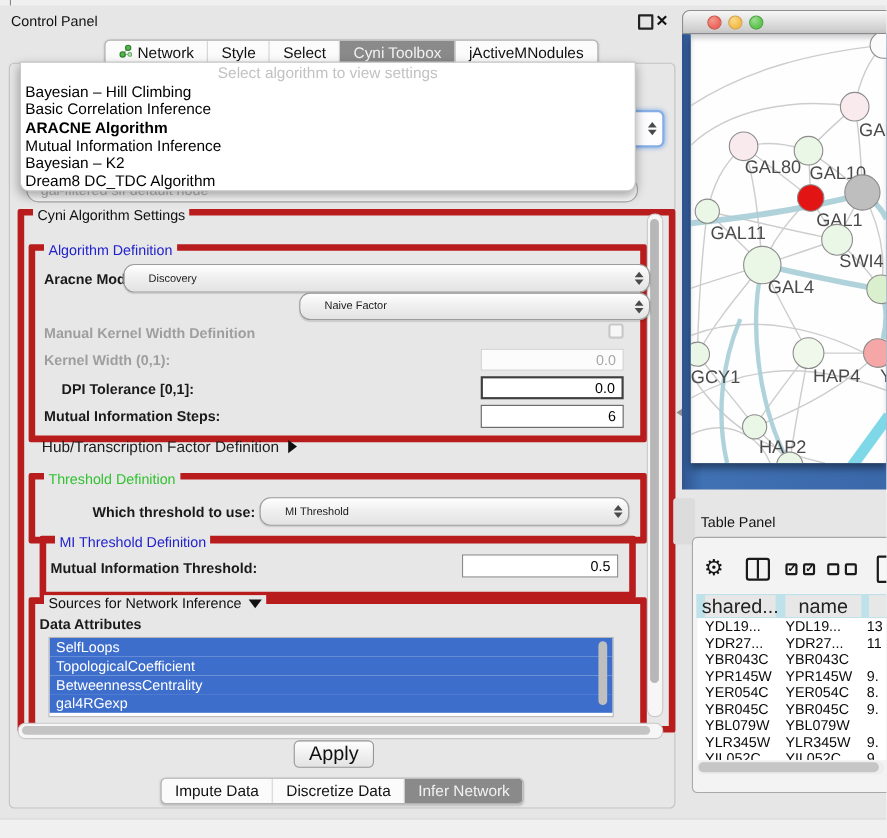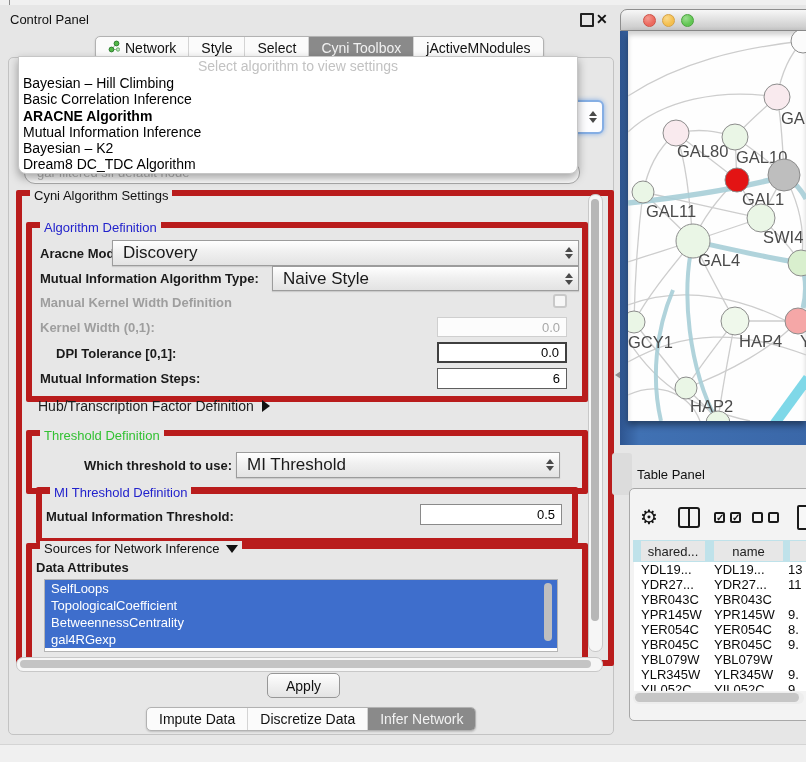--- a/index.html
+++ b/index.html
@@ -23,56 +23,56 @@
   .popup-ph{font-size:14px;color:#C2C2C2;text-align:center;line-height:18px;}
   .popup-item{height:16.3px;line-height:16.3px;font-size:14px;padding-left:4px;white-space:nowrap;color:#000;}
   .popup-item.bold{font-weight:bold;}
   
   .groupbox{border:6px solid #b91c1c;border-radius:2px;}
   .grouptitle{position:absolute;top:-8px;left:8px;background:#E7E7E7;padding:0 4px;
               font-size:13px;line-height:15px;white-space:nowrap;}
   .flabel{font-size:13px;font-weight:bold;white-space:nowrap;}
   .flabel.disabled{color:#9E9E9E;}
   .combo{background:linear-gradient(#FFFFFF,#F0F0F0 45%,#E3E3E3);border:1px solid #9C9C9C;
-         border-radius:0;font-size:17px;display:flex;align-items:center;padding-left:10px;
+         border-radius:10px;font-size:10px;display:flex;align-items:center;padding-left:22px;
          box-shadow:0 1px 1px rgba(0,0,0,.12);}
   .arrows{position:absolute;right:5px;top:50%;transform:translateY(-50%);
           display:flex;flex-direction:column;align-items:center;gap:2px;}
   .arr-up{width:0;height:0;border-left:4px solid transparent;border-right:4px solid transparent;
           border-bottom:5px solid #4A4A4A;}
   .arr-dn{width:0;height:0;border-left:4px solid transparent;border-right:4px solid transparent;
           border-top:5px solid #4A4A4A;}
   .tfield{background:#FFF;font-size:13px;display:flex;align-items:center;justify-content:flex-end;
           padding:0 6px;box-sizing:border-box;}
   .checkbox{border:2px solid #C9C9C9;background:#F7F7F7;border-radius:3px;box-sizing:border-box;}
   .tri-right{width:0;height:0;border-top:6px solid transparent;border-bottom:6px solid transparent;
              border-left:8px solid #111;display:inline-block;}
   .tri-down{width:0;height:0;border-left:6px solid transparent;border-right:6px solid transparent;
             border-top:8px solid #111;display:inline-block;}
   .attr-item{height:17px;line-height:17px;font-size:13px;padding-left:6px;color:#FFF;background:#3E6ECC;white-space:nowrap;}
   .sb-track{background:#F6F6F6;border:1px solid #C8C8C8;border-radius:7px;}
   .sb-thumb{position:absolute;background:#B7B7B7;border-radius:5px;}
   .btn{background:linear-gradient(#FEFEFE,#E3E3E3);border:1px solid #979797;border-radius:5px;
-       font-size:14px;display:flex;align-items:center;justify-content:center;color:#111;}
+       font-size:18px;display:flex;align-items:center;justify-content:center;color:#111;}
   
   .nw-titlebar{background:linear-gradient(#F7F7F7,#C8C8C8);border:1px solid #8E8E8E;
                border-radius:7px 0 0 0;box-sizing:border-box;}
   .tl{position:absolute;top:4px;width:13px;height:13px;border-radius:50%;box-sizing:border-box;}
   .nw-frame{background:linear-gradient(90deg,#2E5590,#4071B3 10%,#3A67A8);}
   .nw-canvas{background:#FEFEFE;box-shadow:inset 0 4px 5px rgba(0,0,0,.18),0 4px 7px rgba(0,0,0,.45);}
   
   .tp-title{font-size:13px;color:#111;}
   .tp-box{background:#F3F3F3;border:1px solid #A8A8A8;border-radius:5px;}
   .gear{font-size:20px;color:#141414;line-height:20px;}
   .icon-split{border:2px solid #1A1A1A;border-radius:3px;box-sizing:border-box;}
   .icon-split::after{content:"";position:absolute;left:50%;top:0;bottom:0;width:2px;background:#1A1A1A;transform:translateX(-1px);}
   .cb-sm{position:absolute;width:11px;height:11px;border:2px solid #1A1A1A;border-radius:2px;
          box-sizing:border-box;font-size:10px;font-weight:bold;line-height:8px;text-align:center;color:#111;}
   .thead{background:#BFE2EA;}
-  .hcell{position:absolute;top:1px;height:20px;background:#E7E7E7;font-size:13px;color:#222;
+  .hcell{position:absolute;top:1px;height:20px;background:#E7E7E7;font-size:18px;color:#222;
          display:flex;align-items:center;justify-content:center;}
   .trow{position:relative;height:15px;font-size:13px;color:#0A0A0A;}
   .trow span{position:absolute;white-space:nowrap;line-height:15px;}
   .c1{left:7px;} .c2{left:80px;} .c3{left:154px;}
   .netlabel{fill:#4A4A4A;font-size:16.5px;font-family:"Liberation Sans",sans-serif;}
 </style>
 </head>
 <body>
 
 <div id="root">
@@ -148,23 +148,22 @@
 
   <div class="abs flabel" style="left:40px;top:246px;">Aracne Mode:</div>
   <div class="abs combo" style="left:112px;top:240px;width:455px;height:24px;">
     <span>Discovery</span>
     <span class="arrows">
         <span class="arr-up"></span>
         <span class="arr-dn"></span>
       </span>
   </div>
 
-  <div class="abs flabel" style="left:40px;top:271px;">Mutual Information Algorithm Type:</div>
   <div class="abs combo" style="left:272px;top:266px;width:295px;height:23px;">
-    <span>Naive Style</span>
+    <span>Naive Factor</span>
     <span class="arrows">
         <span class="arr-up"></span>
         <span class="arr-dn"></span>
       </span>
   </div>
 
   <div class="abs flabel disabled" style="left:40px;top:295px;">Manual Kernel Width Definition</div>
   <div class="abs checkbox" style="left:553px;top:294px;width:14px;height:14px;"></div>
 
   <div class="abs flabel disabled" style="left:40px;top:320px;">Kernel Width (0,1):</div>

